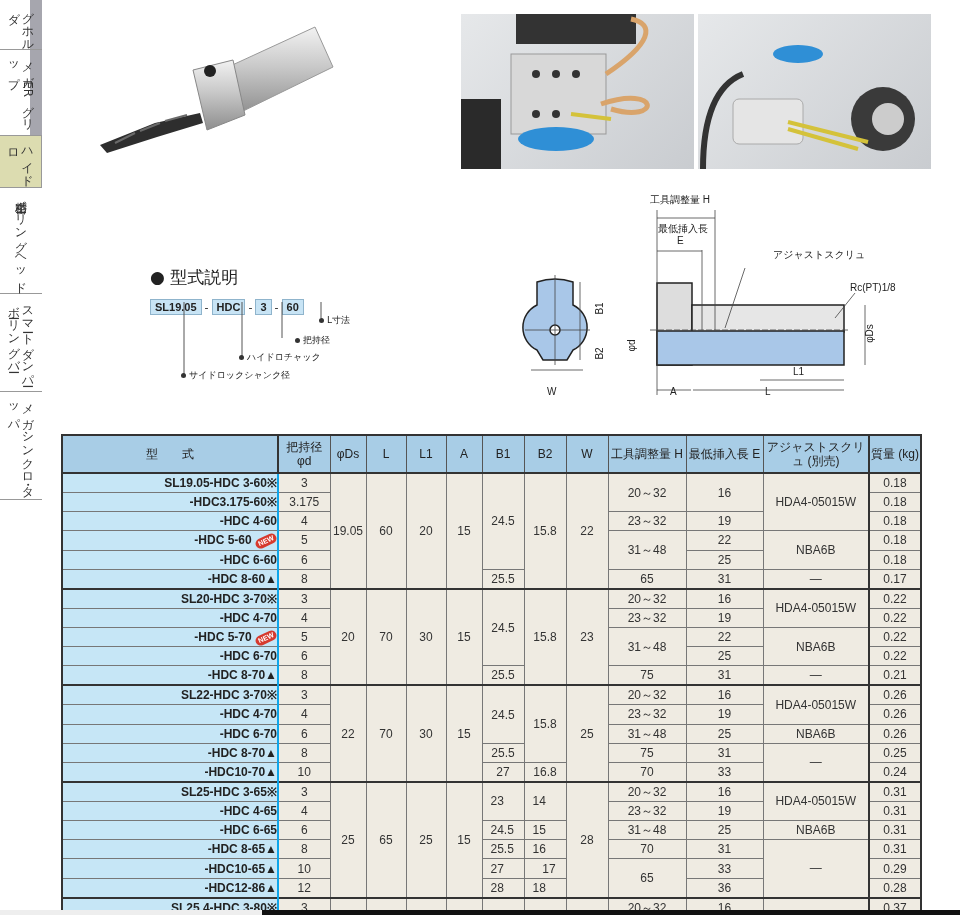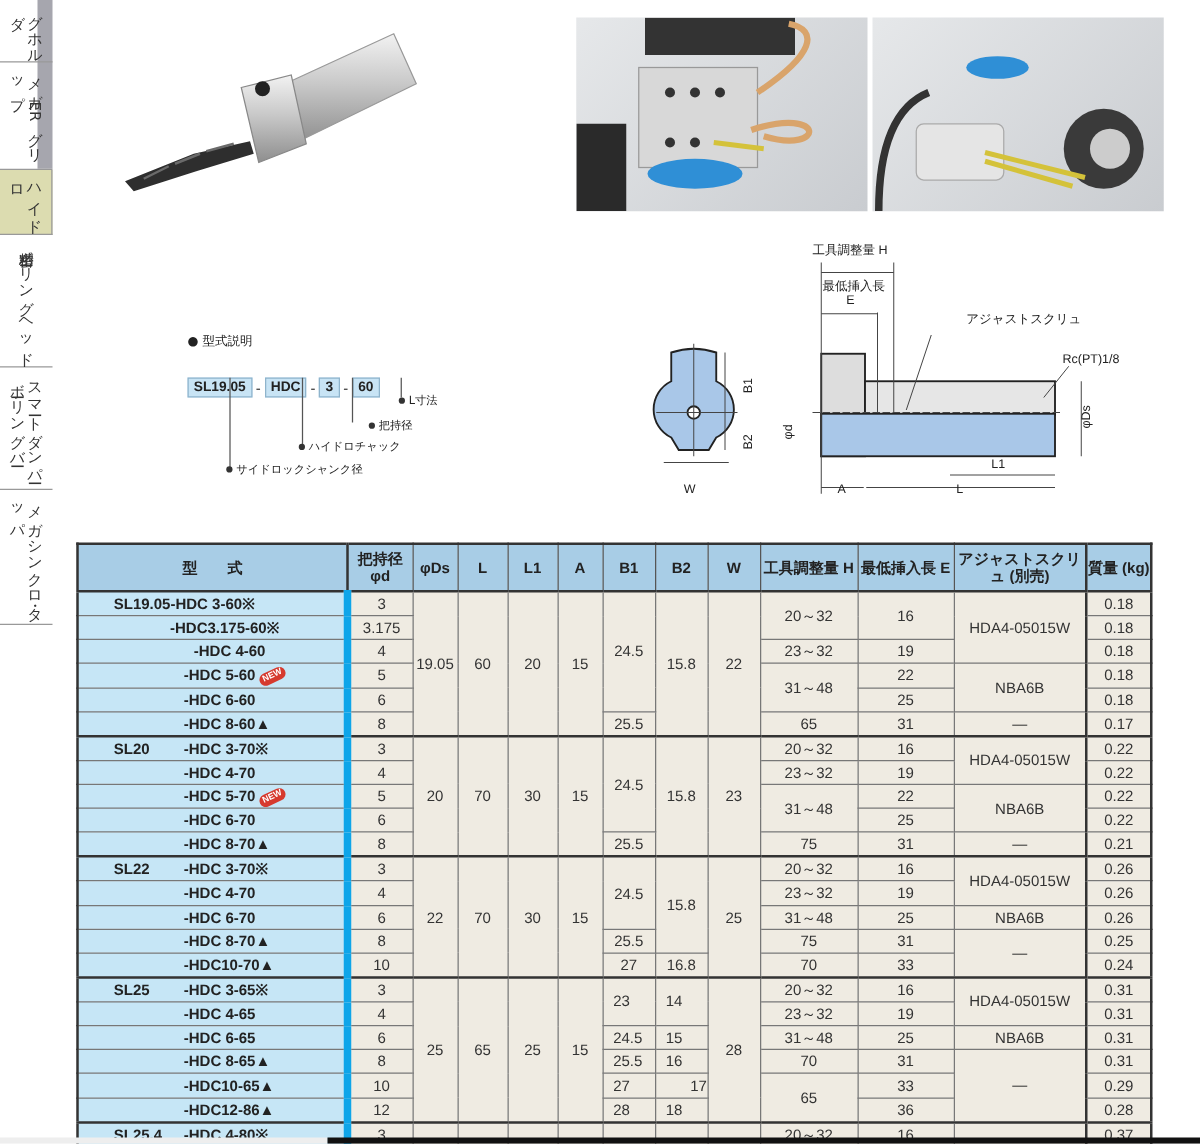--- a/index.html
+++ b/index.html
@@ -11,34 +11,34 @@
 .stab span{writing-mode:vertical-rl;font-size:12px;line-height:14px;color:#333;letter-spacing:0}
 .stab.active{background:#dcdcb0;border-right:1px solid #999}
 .sidebar-gray-strip{position:absolute;left:30px;top:0;width:12px;height:135px;background:#a6a6ae}
 
 .prod{position:absolute;left:95px;top:15px;width:280px;height:150px}
 
 .photos{position:absolute;left:461px;top:14px;width:470px;height:155px;display:flex;gap:4px}
 .photo{flex:1;background:linear-gradient(135deg,#e6e8ea,#c9ccd0);position:relative;overflow:hidden}
 
 .explain{position:absolute;left:150px;top:266px;width:220px;height:120px;font-size:11px}
-.explain .title{font-size:10px;margin-bottom:22px}
+.explain .title{font-size:17px;margin-bottom:10px}
 .codes{display:flex;align-items:center;gap:3px;margin-top:6px}
 .code{background:#c8e4f5;border:1px solid #8fb4cc;font-weight:bold;font-size:11px;padding:1px 4px;font-family:"Liberation Sans",sans-serif}
 .lbl{position:absolute;font-size:9px;white-space:nowrap}
 .lbl:before{content:"";display:inline-block;width:5px;height:5px;border-radius:50%;background:#333;margin-right:3px;vertical-align:middle}
 
 .diagram{position:absolute;left:505px;top:190px;width:400px;height:215px}
 .diagram .t{position:absolute;font-size:10px;white-space:nowrap;font-family:"Liberation Sans",sans-serif}
 
 .tbl{position:absolute;left:61px;top:434px;border-collapse:collapse;font-family:"Liberation Sans",sans-serif;font-size:12px;table-layout:fixed;border:2px solid #333}
 .tbl th,.tbl td{border:1px solid #777;text-align:center;height:19.2px;padding:0;line-height:18px}
-.tbl th{background:#a8cde6;font-weight:bold;font-size:12px;line-height:14px;height:38px;border-color:#555}
+.tbl th{background:#a8cde6;font-weight:normal;font-size:12px;line-height:14px;height:38px;border-color:#555}
 .tbl td{background:#efebe2;color:#333}
-.tbl td.model{background:#c6e6f6;font-weight:bold;color:#222;text-align:left;padding-left:6px;border-right:6px solid #0ea5e9;border-left:none;white-space:nowrap}
+.tbl td.model{background:#c6e6f6;font-weight:bold;color:#222;text-align:right;padding-left:6px;border-right:2px solid #0ea5e9;border-left:none;white-space:nowrap}
 .tbl tr.grp td{border-top:2px solid #333}
 .tbl td.mass{border-left:2px solid #333}
 .tbl th.massh{border-left:2px solid #333}
 .tbl th.modelh{border-right:2px solid #333}
 .new{display:inline-block;background:#d63a2e;color:#fff;font-size:7px;font-weight:bold;border-radius:6px;padding:0 3px;transform:rotate(-25deg);margin-left:3px;line-height:10px;vertical-align:middle}
 .bottombar{position:absolute;left:262px;top:910px;width:698px;height:5px;background:#111}
 .bottomleft{position:absolute;left:0;top:910px;width:262px;height:5px;background:#eee}
 </style>
 </head>
 <body>
@@ -402,36 +402,36 @@
         <td style="text-align:left;padding-left:8px">16</td>
         <td>70</td>
         <td>31</td>
         <td rowspan="3">—</td>
         <td class="mass">0.31</td>
       </tr>
       <tr>
         <td class="model" style="padding-left:84px">-HDC10-65▲</td>
         <td>10</td>
         <td style="text-align:left;padding-left:8px">27</td>
-        <td style="text-align:right;padding-left:8px">17</td>
+        <td style="text-align:center;padding-left:8px">17</td>
         <td rowspan="2">65</td>
         <td>33</td>
         <td class="mass">0.29</td>
       </tr>
       <tr>
         <td class="model" style="padding-left:84px">-HDC12-86▲</td>
         <td>12</td>
         <td style="text-align:left;padding-left:8px">28</td>
         <td style="text-align:left;padding-left:8px">18</td>
         <td>36</td>
         <td class="mass">0.28</td>
       </tr>
 
       <tr class="grp">
-        <td class="model" style="padding-left:28px"><span style="display:inline-block;width:56px">SL25.4</span><span>-HDC  4-80※</span></td>
+        <td class="model" style="padding-left:28px"><span style="display:inline-block;width:56px">SL25.4</span><span>-HDC  3-80※</span></td>
         <td>3</td>
         <td></td>
         <td></td>
         <td></td>
         <td></td>
         <td></td>
         <td></td>
         <td></td>
         <td>20～32</td>
         <td>16</td>

